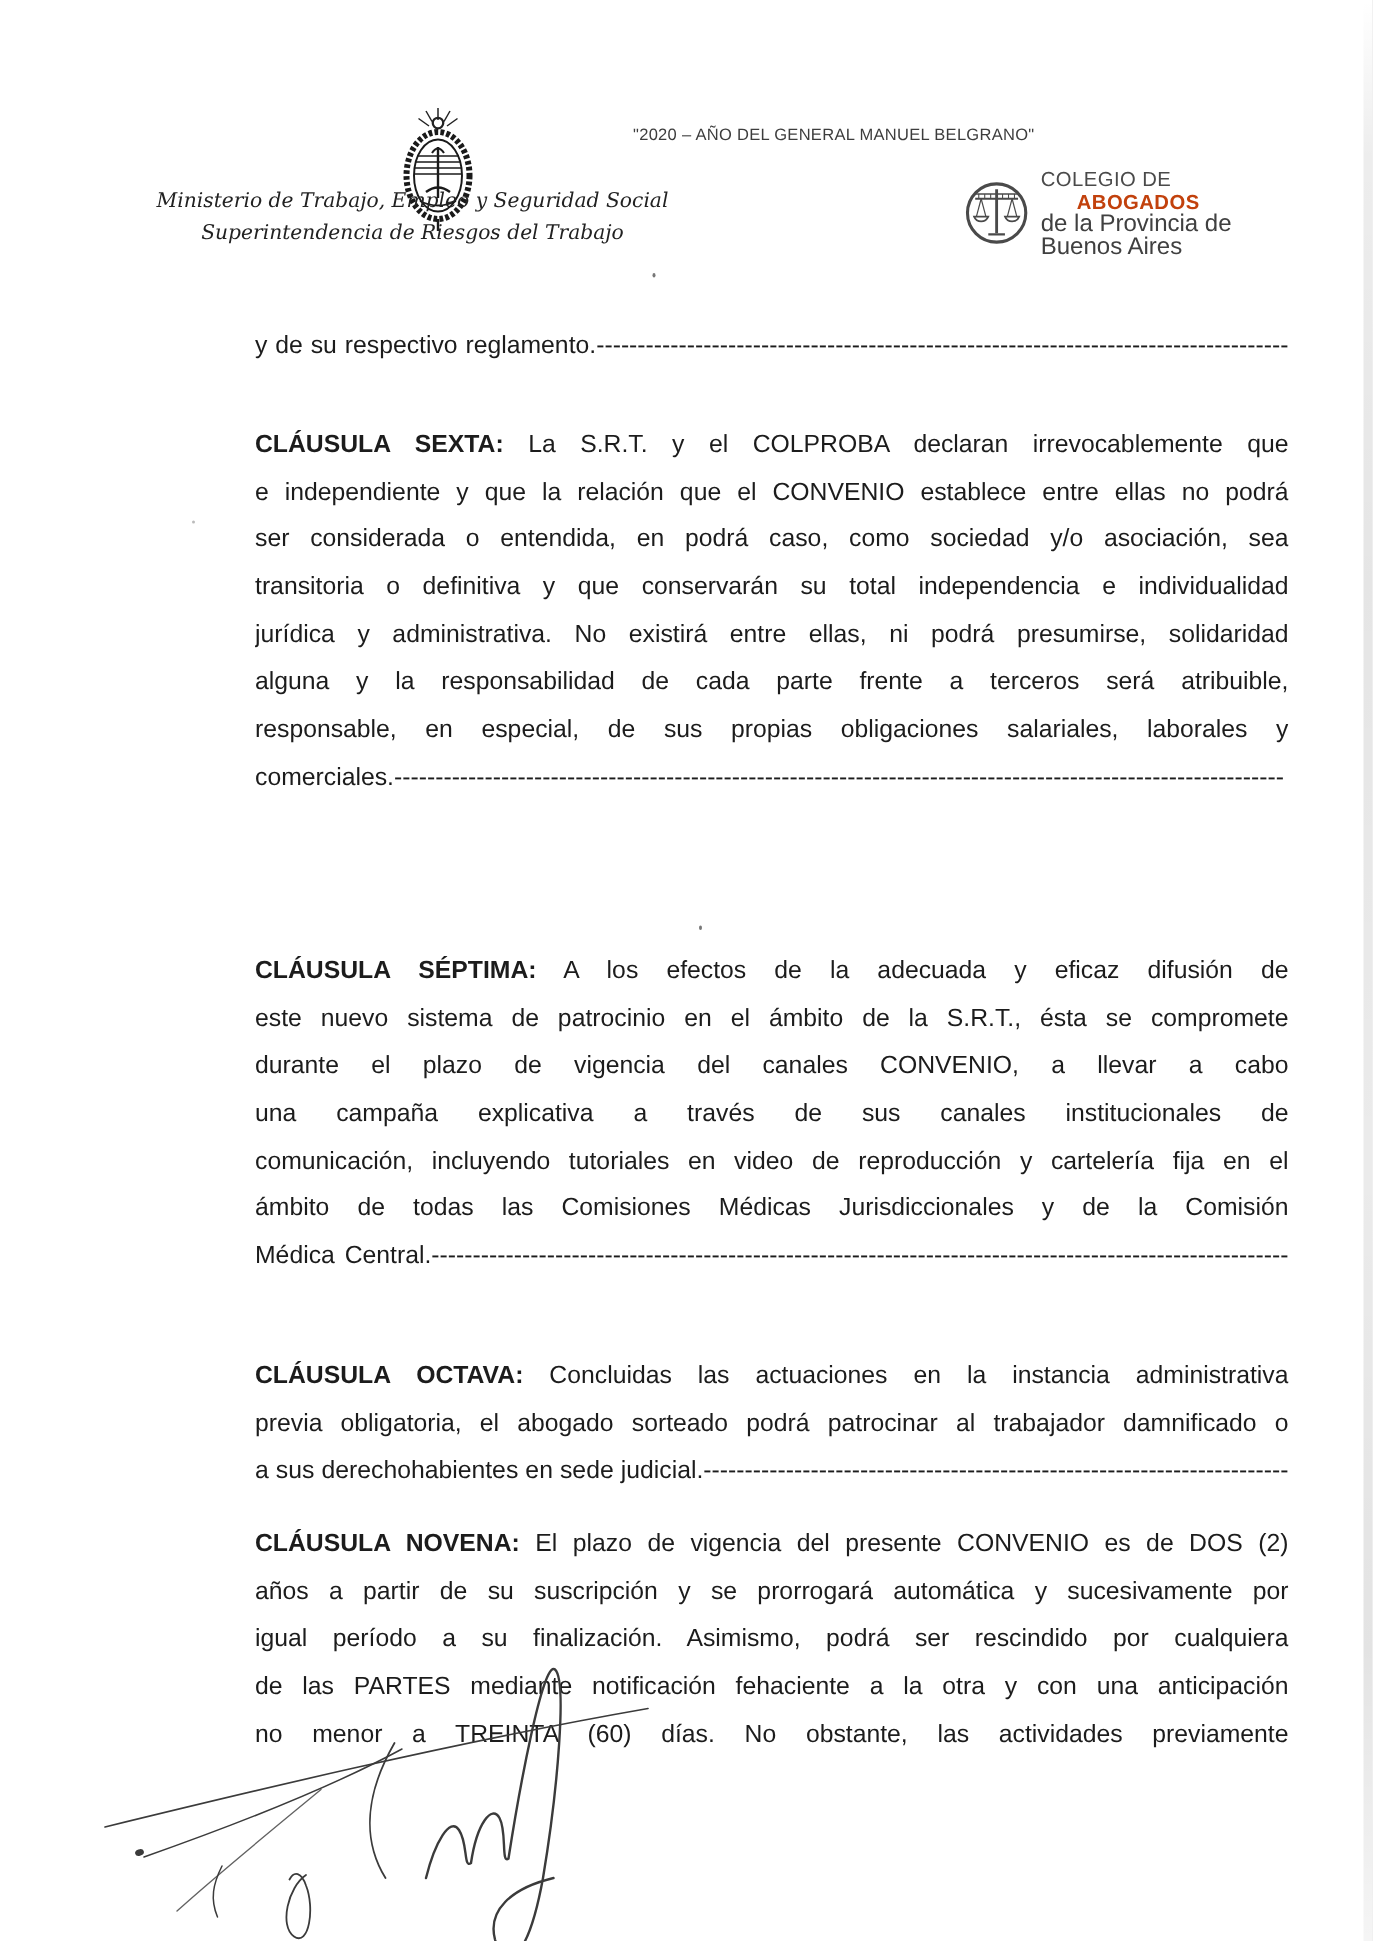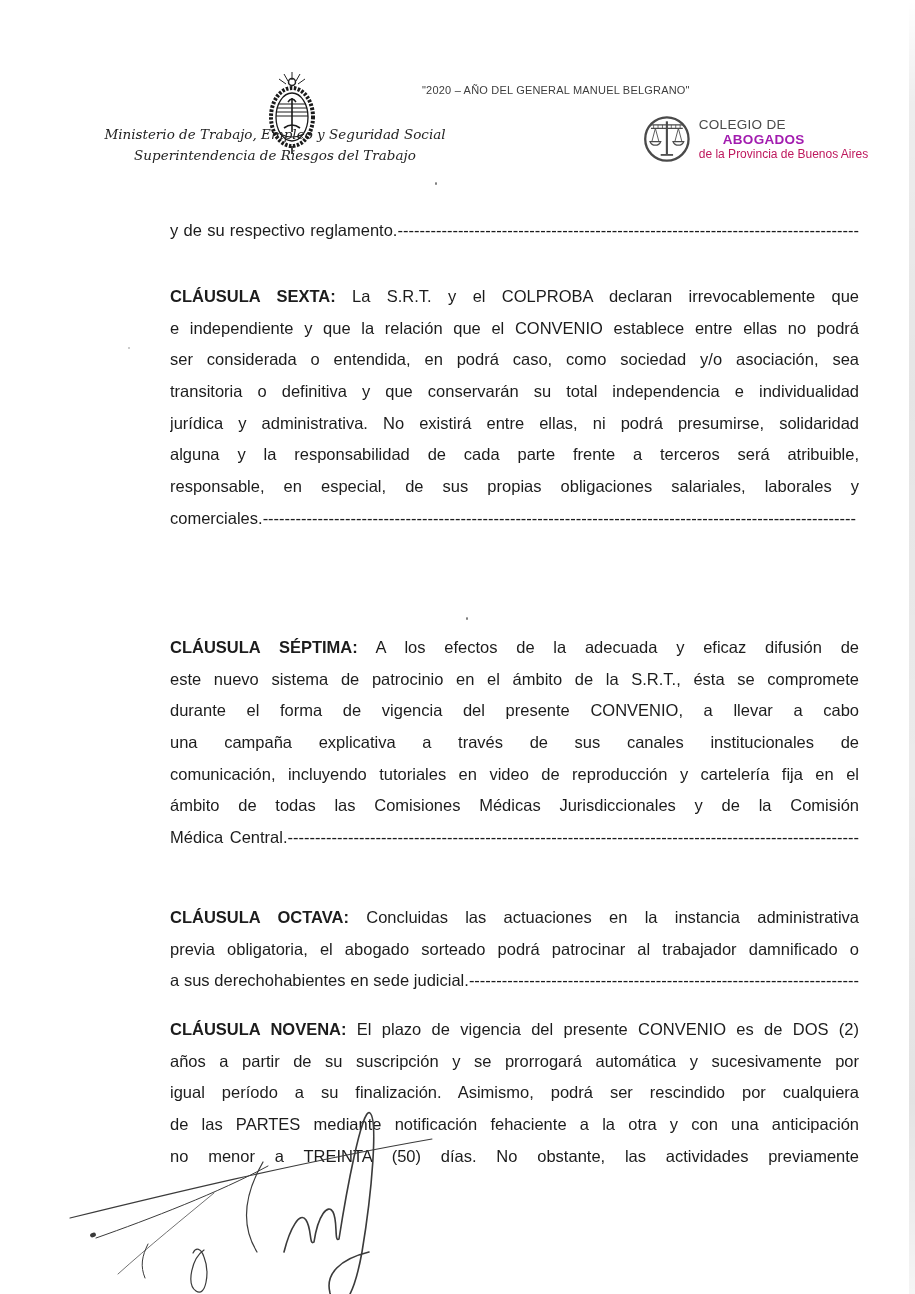--- a/index.html
+++ b/index.html
@@ -18,22 +18,22 @@
     font-family:"DejaVu Serif", serif; font-style:italic;
     font-size:13.5px; line-height:21px; color:#222;
   }
   .year-line {
     position:absolute; left:422px; top:84px;
     font-size:11px; letter-spacing:0.2px; color:#3d3d3d;
   }
   .colproba { position:absolute; left:643px; top:112px; width:230px; display:flex; align-items:center; gap:8px; color:#4a4a4a; }
   .colproba .txt { line-height:15px; }
   .colproba .name { font-size:13.5px; letter-spacing:0.3px; color:#4a4a4a; }
-  .colproba .name b { color:#a21caf;margin-left:24px; }
-  .colproba .sub { font-size:12px; color:#be185d; }
+  .colproba .name b { color:#c2410c;margin-left:24px; }
+  .colproba .sub { font-size:16px; color:#404040; }
   
   .para {
     position:absolute; left:170px; width:689px;
   }
   .line {
     height:31.7px; line-height:31.7px; overflow:hidden;
     font-size:16.5px;
     text-align:justify; text-align-last:justify;
     white-space:normal; word-break:normal;
   }
@@ -142,37 +142,37 @@
       <div class="line">ser considerada o entendida, en podrá caso, como sociedad y/o asociación, sea</div>
       <div class="line">transitoria o definitiva y que conservarán su total independencia e individualidad</div>
       <div class="line">jurídica y administrativa. No existirá entre ellas, ni podrá presumirse, solidaridad</div>
       <div class="line">alguna y la responsabilidad de cada parte frente a terceros será atribuible,</div>
       <div class="line">responsable, en especial, de sus propias obligaciones salariales, laborales y</div>
       <div class="line">comerciales.<span>------------------------------------------------------------------------------------------------------------------------------------------------------</span></div>
     </div>
   <div class="para" id="para-septima">
       <div class="line"><b>CLÁUSULA SÉPTIMA:</b> A los efectos de la adecuada y eficaz difusión de</div>
       <div class="line">este nuevo sistema de patrocinio en el ámbito de la S.R.T., ésta se compromete</div>
-      <div class="line">durante el forma de vigencia del presente CONVENIO, a llevar a cabo</div>
+      <div class="line">durante el plazo de vigencia del canales CONVENIO, a llevar a cabo</div>
       <div class="line">una campaña explicativa a través de sus canales institucionales de</div>
       <div class="line">comunicación, incluyendo tutoriales en video de reproducción y cartelería fija en el</div>
       <div class="line">ámbito de todas las Comisiones Médicas Jurisdiccionales y de la Comisión</div>
       <div class="line">Médica Central.<span>------------------------------------------------------------------------------------------------------------------------------------------------------</span></div>
     </div>
   <div class="para" id="para-octava">
       <div class="line"><b>CLÁUSULA OCTAVA:</b> Concluidas las actuaciones en la instancia administrativa</div>
       <div class="line">previa obligatoria, el abogado sorteado podrá patrocinar al trabajador damnificado o</div>
       <div class="line">a sus derechohabientes en sede judicial.<span>------------------------------------------------------------------------------------------------------------------------------------------------------</span></div>
     </div>
   <div class="para" id="para-novena">
       <div class="line"><b>CLÁUSULA NOVENA:</b> El plazo de vigencia del presente CONVENIO es de DOS (2)</div>
       <div class="line">años a partir de su suscripción y se prorrogará automática y sucesivamente por</div>
       <div class="line">igual período a su finalización. Asimismo, podrá ser rescindido por cualquiera</div>
       <div class="line">de las PARTES mediante notificación fehaciente a la otra y con una anticipación</div>
-      <div class="line">no menor a TREINTA (50) días. No obstante, las actividades previamente</div>
+      <div class="line">no menor a TREINTA (60) días. No obstante, las actividades previamente</div>
     </div>
 
   <svg class="signature-layer" width="915" height="194" viewBox="0 0 915 194">
     <g fill="none" stroke="#3b3b3b" stroke-linecap="round">
 
       <path d="M70,118 C160,96 300,62 432,39" stroke-width="1.1"></path>
       <path d="M96,138 C150,119 220,92 268,66" stroke-width="1"></path>
       <path d="M118,174 C148,147 185,117 214,93" stroke-width="0.9" opacity="0.8"></path>
       <ellipse cx="93" cy="135" rx="3" ry="2.2" fill="#3b3b3b" stroke="none" transform="rotate(-20 93 135)"></ellipse>
 

